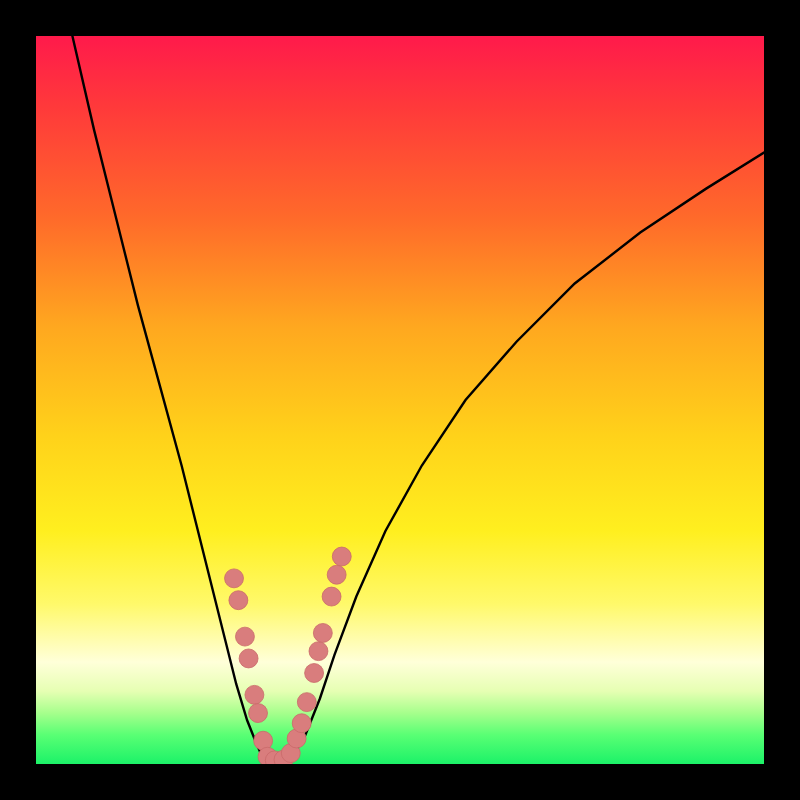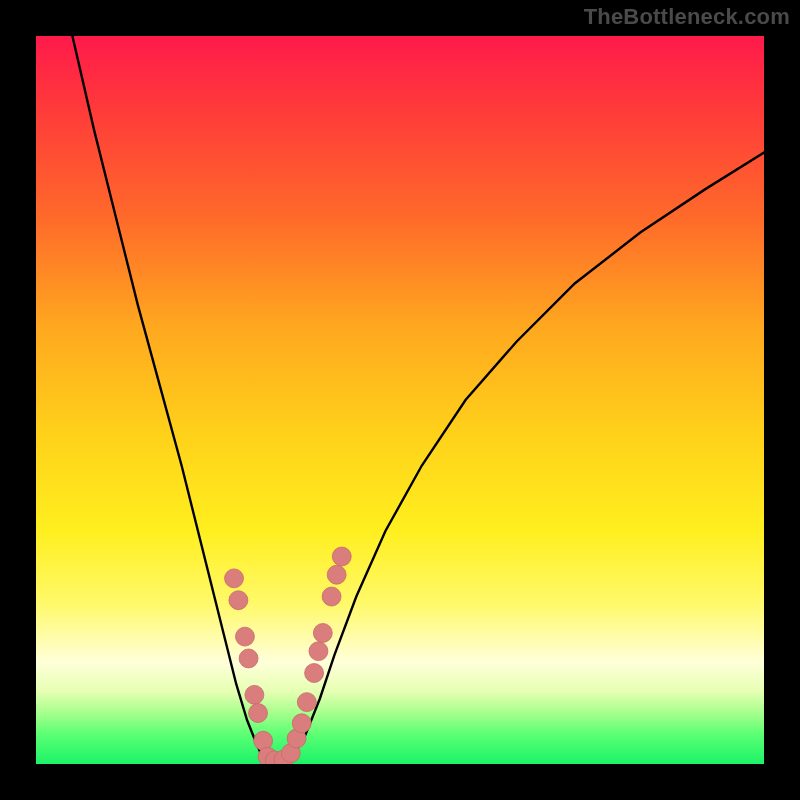--- a/index.html
+++ b/index.html
@@ -85,14 +85,13 @@
           <circle cx="270.82" cy="666.12" r="9.46" fill="#d97d7d" stroke="#c96a6a" stroke-width="0.8"></circle>
           <circle cx="278.10" cy="637.00" r="9.46" fill="#d97d7d" stroke="#c96a6a" stroke-width="0.8"></circle>
           <circle cx="282.46" cy="615.16" r="9.46" fill="#d97d7d" stroke="#c96a6a" stroke-width="0.8"></circle>
           <circle cx="286.83" cy="596.96" r="9.46" fill="#d97d7d" stroke="#c96a6a" stroke-width="0.8"></circle>
           <circle cx="295.57" cy="560.56" r="9.46" fill="#d97d7d" stroke="#c96a6a" stroke-width="0.8"></circle>
           <circle cx="300.66" cy="538.72" r="9.46" fill="#d97d7d" stroke="#c96a6a" stroke-width="0.8"></circle>
           <circle cx="305.76" cy="520.52" r="9.46" fill="#d97d7d" stroke="#c96a6a" stroke-width="0.8"></circle>
         </g>
     </svg>
   </div>
-  <div class="watermark">TheBottleneck.com</div>
 </div>
 
 </body></html>

